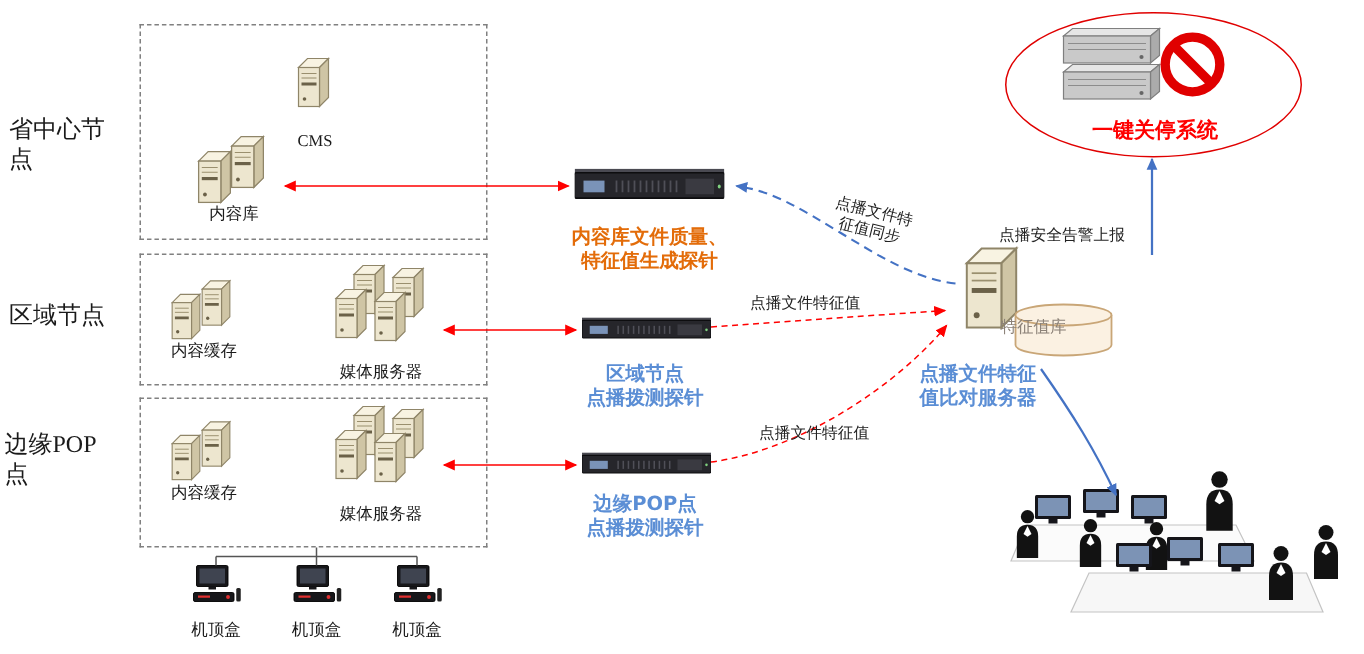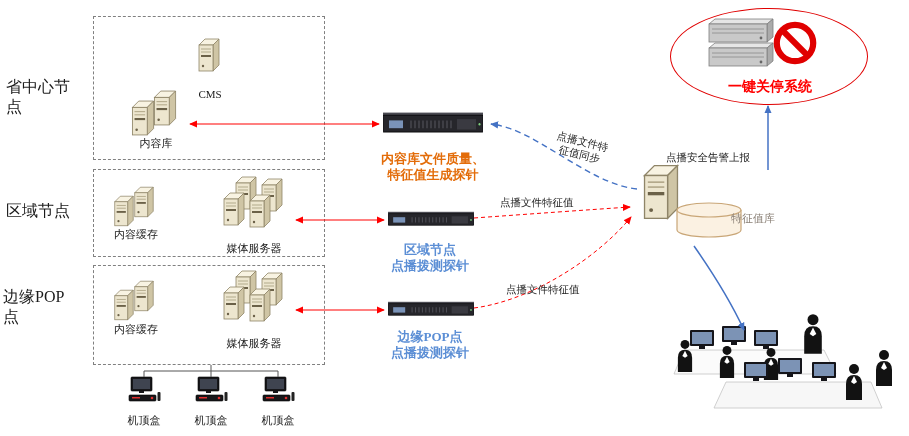--- a/index.html
+++ b/index.html
@@ -4,21 +4,21 @@
 <style>
   * { margin:0; padding:0; box-sizing:border-box; }
   html,body { background:#ffffff; }
   body { font-family:"DejaVu Sans","Liberation Sans",sans-serif; }
   .canvas { position:relative; width:909px; height:436px; background:#fff; overflow:hidden; }
   .group-box { position:absolute; border:1px dashed var(--box-border,#808080); }
   .ellipse { position:absolute; border:1.5px solid #E00000; border-radius:50%; }
   .icon { position:absolute; }
   .arrows { position:absolute; left:0; top:0; width:909px; height:436px; pointer-events:none; z-index:5; }
   .lbl { position:absolute; white-space:pre-line; line-height:1.25; z-index:6; }
-  .ctr { text-align:center;font-family:Liberation Serif, serif; }
+  .ctr { text-align:center; }
   .node-lbl { font-family:"Liberation Serif","DejaVu Serif",serif; font-size:11px; color:#1a1a1a; }
   .grp-lbl { font-family:"Liberation Serif","DejaVu Serif",serif; font-size:16px; color:#1a1a1a; }
   .small-lbl { font-family:"Liberation Serif","DejaVu Serif",serif; font-size:10.5px; color:#222; }
   .bold-lbl { font-weight:bold; font-size:13px; line-height:1.2; }
   .orange { color:var(--accent-orange,#E36C09); }
   .blue { color:var(--accent-blue,#5B8ED5); }
   .red { color:var(--accent-red,#FF0000); font-size:14px; }
   .gray { color:#8C8278; }
   .rot { transform:rotate(14deg); }
   .a-red { stroke:var(--arrow-red,#FF0000); fill:none; stroke-width:1.1; }
@@ -240,21 +240,23 @@
   <div class="lbl node-lbl ctr" style="left:253px;top:414px;width:50px">机顶盒</div>
 
   <div class="lbl bold-lbl orange ctr" style="left:374px;top:151px;width:118px">内容库文件质量、
 特征值生成探针</div>
   <div class="lbl bold-lbl blue ctr" style="left:378px;top:242px;width:104px">区域节点
 点播拨测探针</div>
   <div class="lbl bold-lbl blue ctr" style="left:378px;top:329px;width:104px">边缘POP点
 点播拨测探针</div>
 
   <div class="lbl bold-lbl red ctr" style="left:710px;top:79px;width:120px">一键关停系统</div>
-  <div class="lbl node-lbl gray ctr" style="left:716px;top:212px;width:74px">特征值库</div>
+  <div class="lbl bold-lbl blue ctr" style="left:598px;top:242px;width:108px">点播文件特征
+值比对服务器</div>
+  <div class="lbl node-lbl gray ctr" style="left:652px;top:212px;width:74px">特征值库</div>
 
   <div class="lbl small-lbl" style="left:666px;top:151px;width:96px">点播安全告警上报</div>
   <div class="lbl small-lbl ctr rot" style="left:550px;top:135px;width:62px">点播文件特
 征值同步</div>
   <div class="lbl small-lbl" style="left:500px;top:196px;width:86px">点播文件特征值</div>
   <div class="lbl small-lbl" style="left:506px;top:283px;width:86px">点播文件特征值</div>
 
 </div>
 
 </body></html>

